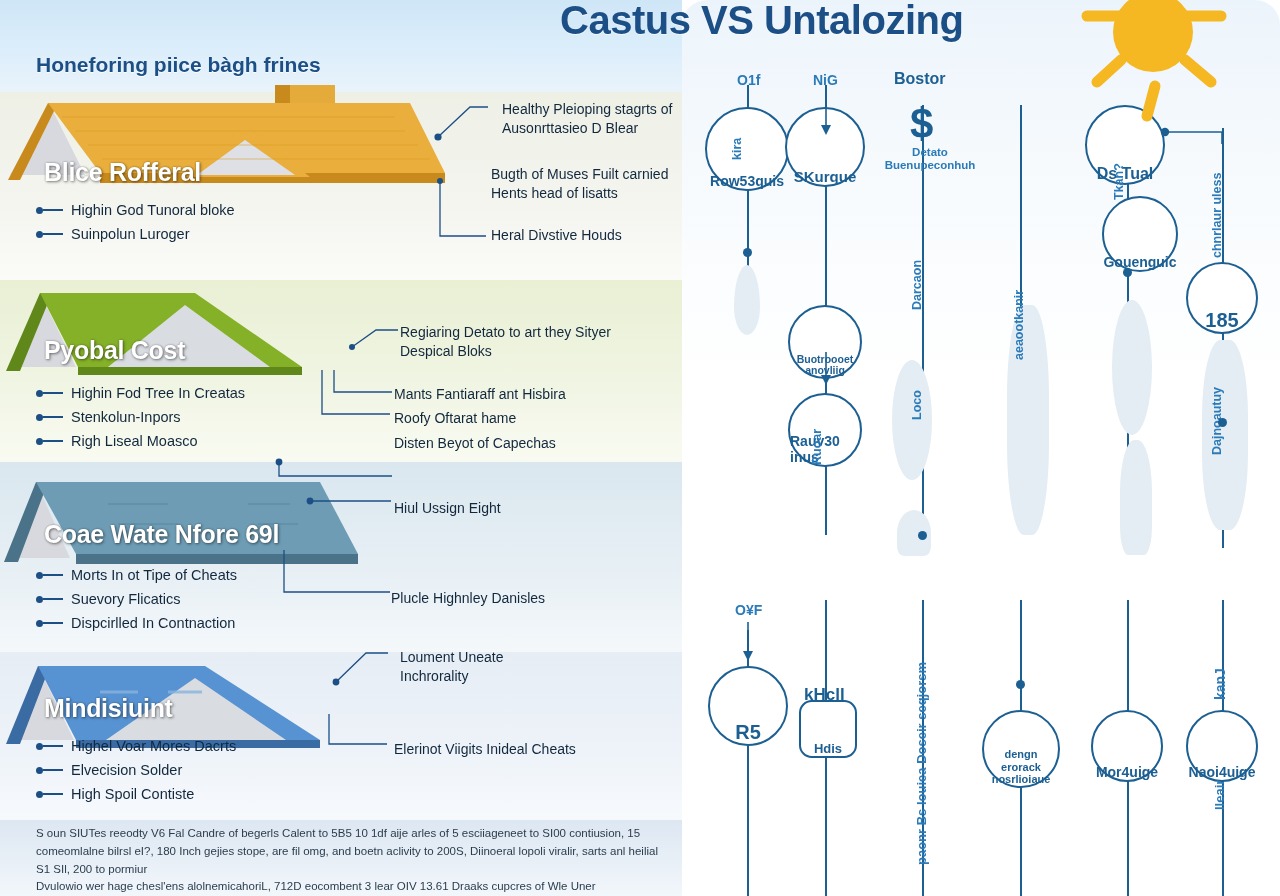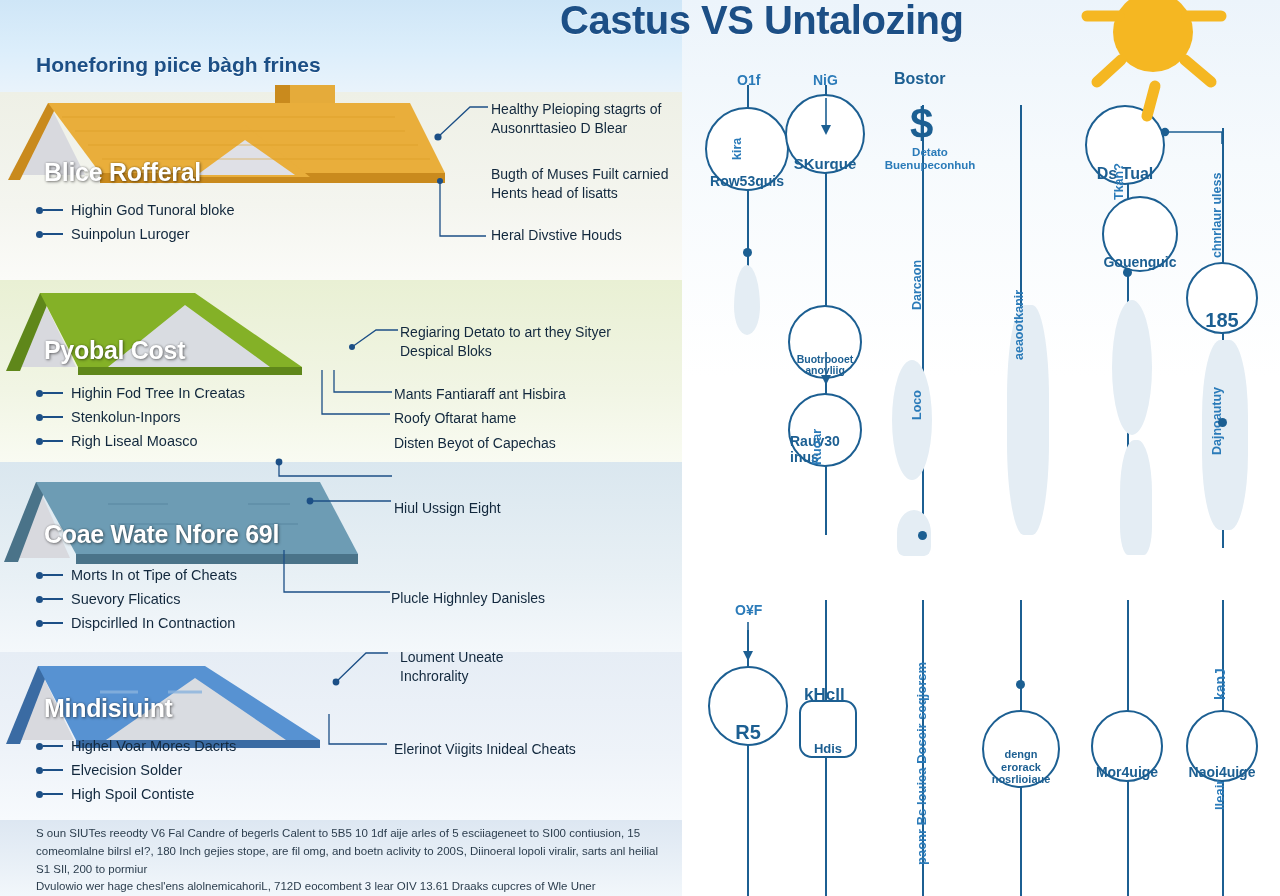--- a/index.html
+++ b/index.html
@@ -32,20 +32,21 @@
   #band-3     { top:462px; height:190px; background:linear-gradient(180deg,#dae7ef 0%,#e8f0f5 60%,#f4f8fb 100%); }
   #band-4     { top:652px; height:168px; background:linear-gradient(180deg,#e6edf5 0%,#eef3f9 60%,#f7fafd 100%); }
   #band-foot  { top:820px; height:76px;  background:linear-gradient(180deg,#dde7f2 0%,#e9f0f7 60%,#f2f7fb 100%); }
 
   
   #right-panel {
     position:absolute; left:682px; top:0;
     width:598px; height:896px;
     background:linear-gradient(180deg,#ecf4fb 0%,#f6fafd 18%,#ffffff 42%,#ffffff 100%);
     overflow:hidden;
+    border-radius:25px;
   }
 
   
   #title {
     position:absolute; left:560px; top:-2px;
     width:500px;
     font-size:40px; font-weight:bold;
     color:#1c4f86; letter-spacing:-0.5px;
     white-space:nowrap;
     text-shadow:0 1px 0 rgba(255,255,255,.6);
@@ -289,21 +290,21 @@
         <span class="bullet-text">High Spoil Contiste</span>
       </div>
     </div>
 
     <div class="leader" style="left:430px; top:95px;">
       <svg width="70" height="55">
         <polyline points="58,12 40,12 8,42" fill="none" stroke="#1c4f86" stroke-width="1.3"></polyline>
         <circle cx="8" cy="42" r="3.6" fill="#1c4f86"></circle>
       </svg>
     </div>
-    <div class="callout" style="left:491px; top:100px; white-space:normal; width:185px;">Healthy Pleioping stagrts of Ausonrttasieo D Blear</div>
+    <div class="callout" style="left:502px; top:100px; white-space:normal; width:185px;">Healthy Pleioping stagrts of Ausonrttasieo D Blear</div>
 
     <div class="leader" style="left:436px; top:180px;">
       <svg width="60" height="62">
         <polyline points="4,0 4,56 50,56" fill="none" stroke="#1c4f86" stroke-width="1.3"></polyline>
         <circle cx="4" cy="1" r="3" fill="#1c4f86"></circle>
       </svg>
     </div>
     <div class="callout" style="left:491px; top:165px; white-space:normal; width:195px;">Bugth of Muses Fuilt carnied Hents head of lisatts</div>
     <div class="callout" style="left:491px; top:226px;">Heral Divstive Houds</div>
 
@@ -416,21 +417,21 @@
     <div class="arrow-head" style="left:138px; top:352px;">
       <svg width="12" height="34">
           <polyline points="6,0 6,24" stroke="#1c5f92" stroke-width="1.6" fill="none"></polyline>
           <polygon points="1,23 11,23 6,33" fill="#1c5f92"></polygon>
         </svg>
     </div>
 
     <div class="flow-node" style="left:23px; top:107px; width:84px; height:84px; font-size:14px;">
       <span>Row53quis</span>
     </div>
-    <div class="flow-node" style="left:103px; top:94px; width:80px; height:80px; font-size:15px;">
+    <div class="flow-node" style="left:103px; top:107px; width:80px; height:80px; font-size:15px;">
       <span>SKurque</span>
     </div>
     <div class="flow-node" style="left:106px; top:305px; width:74px; height:74px; font-size:10.5px; text-align:center; line-height:1.1; padding:0 4px;">
       <span>Buotroooet anovliig</span>
     </div>
     <div class="flow-node" style="left:106px; top:393px; width:74px; height:74px; font-size:14px;">
       <span>Rauv30 inus</span>
     </div>
 
     <div class="dollar" style="left:228px; top:100px;">$</div>

